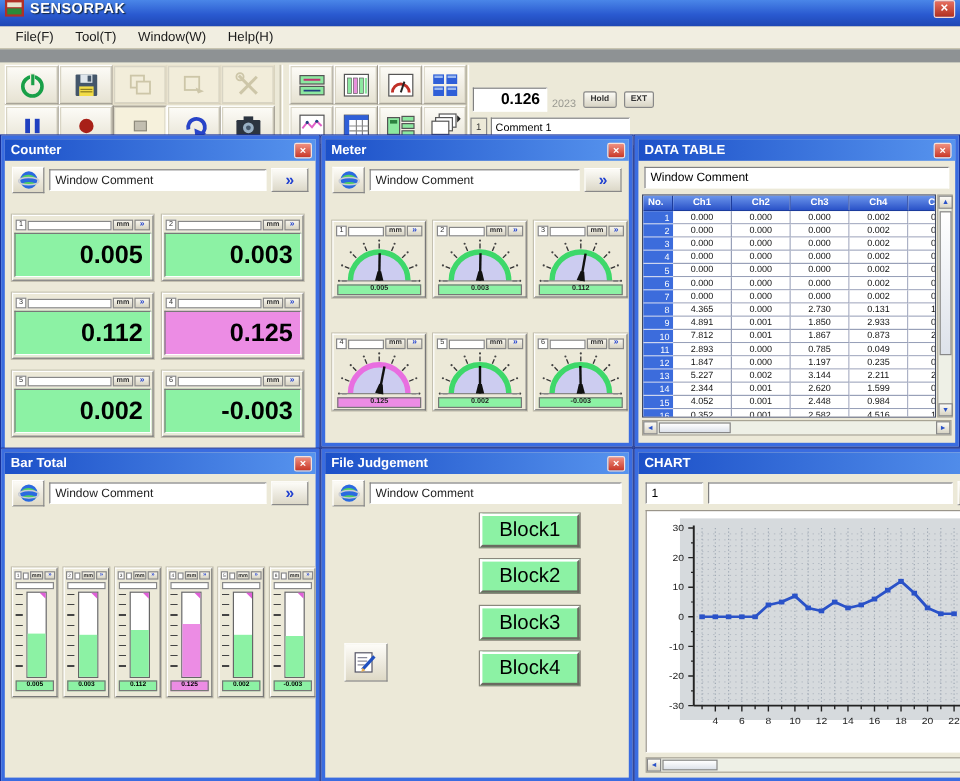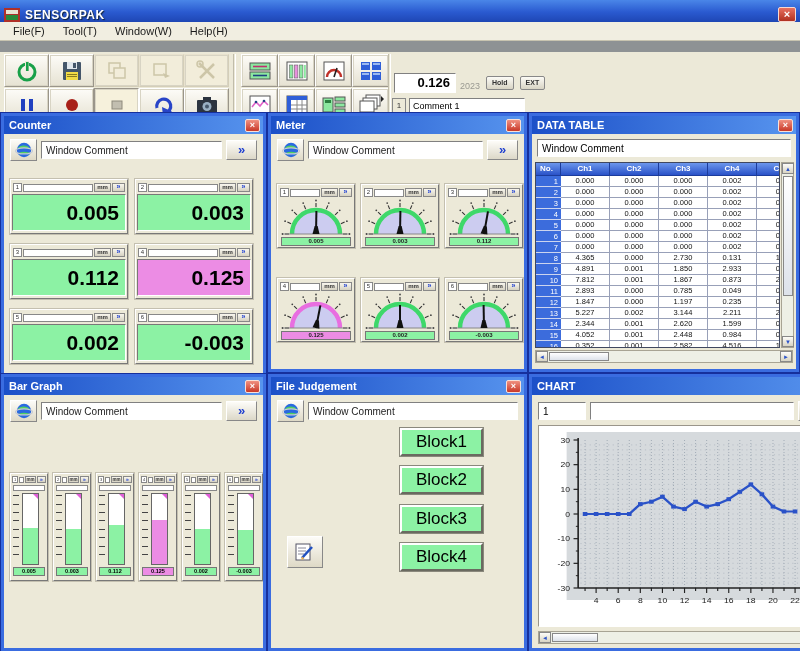--- a/index.html
+++ b/index.html
@@ -2,21 +2,21 @@
 <html><head>
 <meta charset="utf-8">
 <style>
   * { box-sizing: border-box; margin: 0; padding: 0; }
   html,body { width:800px; height:651px; }
   body { font-family:"Liberation Sans",sans-serif; background:#8e9294; position:relative; overflow:hidden; }
 
   
   .titlebar { position:absolute; top:0; left:0; right:0; height:22px;
     background:linear-gradient(180deg,#4a86e8 0%,#2a5ad0 55%,#1e46b4 100%);
-    display:flex; align-items:flex-end; padding:0 4px; }
+    display:flex; align-items:flex-start; padding:0 4px; }
   .appicon { width:16px; height:14px; margin-right:5px; }
   .apptitle { color:#fff; font-weight:bold; font-size:12px; letter-spacing:.5px; text-shadow:1px 1px 1px #123; }
   .mainclose { margin-left:auto; width:18px; height:15px; background:linear-gradient(180deg,#e87060,#b03020);
     border:1px solid #f8d8d0; border-radius:2px; color:#fff; font-size:11px; line-height:12px; text-align:center; font-weight:bold; }
 
   .menubar { position:absolute; top:22px; left:0; right:0; height:19px; background:#f1eee1;
     border-bottom:1px solid #c8c4b0; display:flex; align-items:center; padding-left:4px; font-size:11px; color:#1a1a1a; }
   .menubar span { padding:2px 9px; }
 
   .toolbar { position:absolute; top:52px; left:0; right:0; height:71px; background:#ece9d8; border-bottom:2px solid #a8a494; }
@@ -781,21 +781,21 @@
     <div class="hscroll">
       <div class="sbtn" style="left:0;top:0">◄</div>
       <div class="sthumb" style="left:13px;top:1px;width:60px;height:9px"></div>
       <div class="sbtn" style="right:0;top:0">►</div>
     </div>
   </div>
 </div>
 
 <div class="cw" id="w-bar" style="left:1px;top:374px;width:265px;height:277px">
   <div class="cw-title">
-    <span>Bar Graph</span>
+    <span>Bar Total</span>
     <div class="cw-close">×</div>
   </div>
   <div class="cw-body">
     <div class="crow">
       <div class="globe">
         <svg width="18" height="18" viewBox="0 0 20 20">
             <circle cx="10" cy="10" r="8" fill="#2a6ae0"></circle>
             <path d="M3 8 C6 4,14 4,17 9 C13 6.5,7 7.5,3 8Z" fill="#50d060"></path>
             <path d="M5 14 C9 12,13 13,16 14" stroke="#50d060" stroke-width="2" fill="none"></path>
             <ellipse cx="10" cy="11" rx="9.5" ry="3.4" fill="none" stroke="#c8ccd4" stroke-width="1.4"></ellipse>

